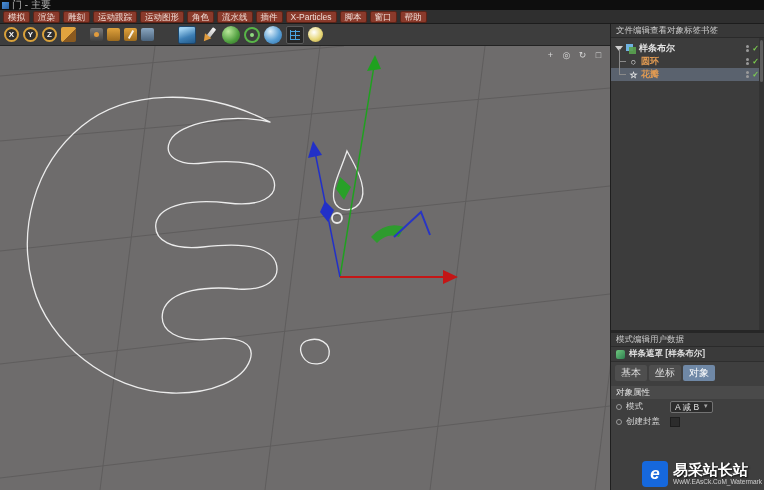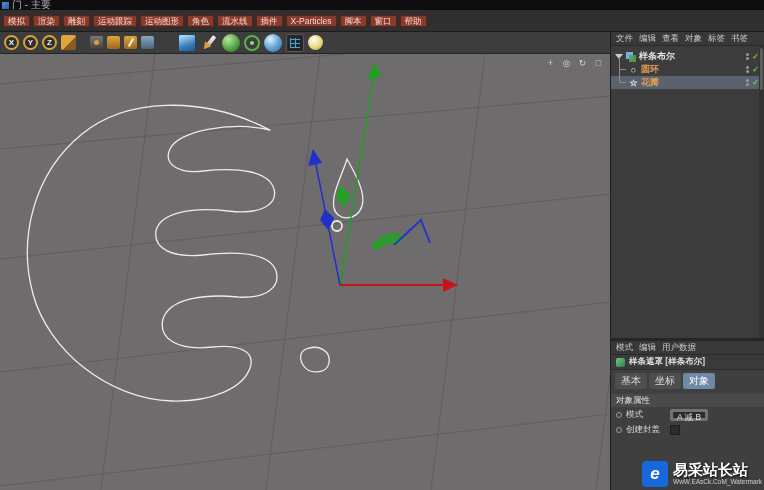--- a/index.html
+++ b/index.html
@@ -5,21 +5,21 @@
   * { margin:0; padding:0; box-sizing:border-box; }
   html,body { width:764px; height:490px; overflow:hidden; }
   body { font-family:"Liberation Sans", sans-serif; background:#2b2b2b; position:relative; }
 
   
   .titlebar { height:10px; background:#0e0e0e; color:#b5b5b5; font-size:10px;
               display:flex; align-items:center; gap:3px; padding-left:2px; }
   .win-icon { width:7px; height:7px; background:linear-gradient(135deg,#4a90d9,#2b5f9e); display:inline-block; }
 
   
-  .menubar { height:22px; background:#2f2f2f; border-bottom:1px solid #1c1c1c;
+  .menubar { height:14px; background:#2f2f2f; border-bottom:1px solid #1c1c1c;
              display:flex; align-items:center; gap:3px; padding:0 3px; }
   .menu-item { background:#8a3a2b; border:1px solid #5c2317; border-radius:2px;
                color:#f0ddd6; font-size:8.5px; line-height:10px; padding:0 4px; white-space:nowrap; cursor:default; }
 
   
   .main { display:flex; height:466px; }
   .left-col { width:610px; display:flex; flex-direction:column; }
 
   
   .toolbar { height:22px; background:#3d3d3d; border-bottom:1px solid #232323;
@@ -59,21 +59,21 @@
   
   .viewport { position:relative; height:444px; background:#6e6c6c; overflow:hidden; }
   .viewport svg { position:absolute; inset:0; }
   .view-controls { position:absolute; top:4px; right:6px; display:flex; gap:5px;
                    color:#d8d8d8; font-size:9px; line-height:10px; }
   .vc { width:11px; text-align:center; cursor:default; }
 
   
   .right-col { width:154px; background:#3c3c3c; border-left:1px solid #1f1f1f;
                display:flex; flex-direction:column; }
-  .panel-menus { height:14px; display:flex; gap:6px; align-items:center; padding:0 5px;
+  .panel-menus { height:14px; display:flex; align-items:center; padding:0 5px;
                  background:#383838; border-bottom:1px solid #2a2a2a; color:#c9c9c9; font-size:8.5px; }
   .panel-menu-item { white-space:nowrap; cursor:default; }
 
   .om { height:306px; display:flex; flex-direction:column; position:relative; }
   .om-tree { flex:1; padding-top:4px; position:relative;font-weight:bold; }
   .om-row { height:13px; display:flex; align-items:center; font-size:9px; color:#e3e3e3;
             padding-left:4px; position:relative; }
   .om-row.child { padding-left:17px; }
   .om-row.child::before { content:""; position:absolute; left:8px; top:-6px; width:6px; height:12px;
                           border-left:1px solid #8a8a8a; border-bottom:1px solid #8a8a8a; }
@@ -101,22 +101,22 @@
                      background:linear-gradient(135deg,#6fc97f,#2e7d4f); }
   .attr-tabs { display:flex; gap:2px; padding:3px 4px; }
   .attr-tab { font-size:10px; color:#ddd; background:#4e4e4e; padding:1px 6px; border-radius:2px; cursor:default; }
   .attr-tab.active { background:#6f88a6; color:#fff; }
   .attr-section { height:13px; background:#4a4a4a; color:#e0e0e0; font-size:8.5px;
                   display:flex; align-items:center; padding:0 5px; margin-top:2px; }
   .attr-row { height:15px; display:flex; align-items:center; font-size:8.5px; color:#d5d5d5;
               padding:0 5px; gap:4px; }
   .anim-dot { width:6px; height:6px; border:1px solid #999; border-radius:50%; flex:none; }
   .attr-label { min-width:40px; }
-  .dropdown { background:#2c2c2c; border:3px solid #737373; border-radius:2px; color:#e2e2e2;
-              font-size:8.5px; padding:0 4px; height:12px; display:flex; align-items:flex-start; gap:5px; cursor:default;flex-direction:column; }
+  .dropdown { background:#2c2c2c; border:1px solid #737373; border-radius:2px; color:#e2e2e2;
+              font-size:8.5px; padding:0 4px; height:12px; display:flex; align-items:flex-start; gap:5px; cursor:default; }
   .dd-arrow { font-size:7px; color:#a8a8a8; }
   .checkbox { width:10px; height:10px; background:#2c2c2c; border:1px solid #1e1e1e; }
 
   
   .watermark { position:absolute; right:2px; bottom:3px; display:flex; align-items:center; gap:5px; z-index:50; }
   .wm-icon { width:26px; height:26px; background:#1668dc; border-radius:4px; color:#fff;
              font-weight:bold; font-style:italic; font-size:17px;
              display:flex; align-items:center; justify-content:center; }
   .wm-text { display:flex; flex-direction:column; line-height:1; }
   .wm-brand { font-size:15px; font-weight:bold; color:#fff; text-shadow:1px 1px 2px rgba(0,0,0,.85); }

